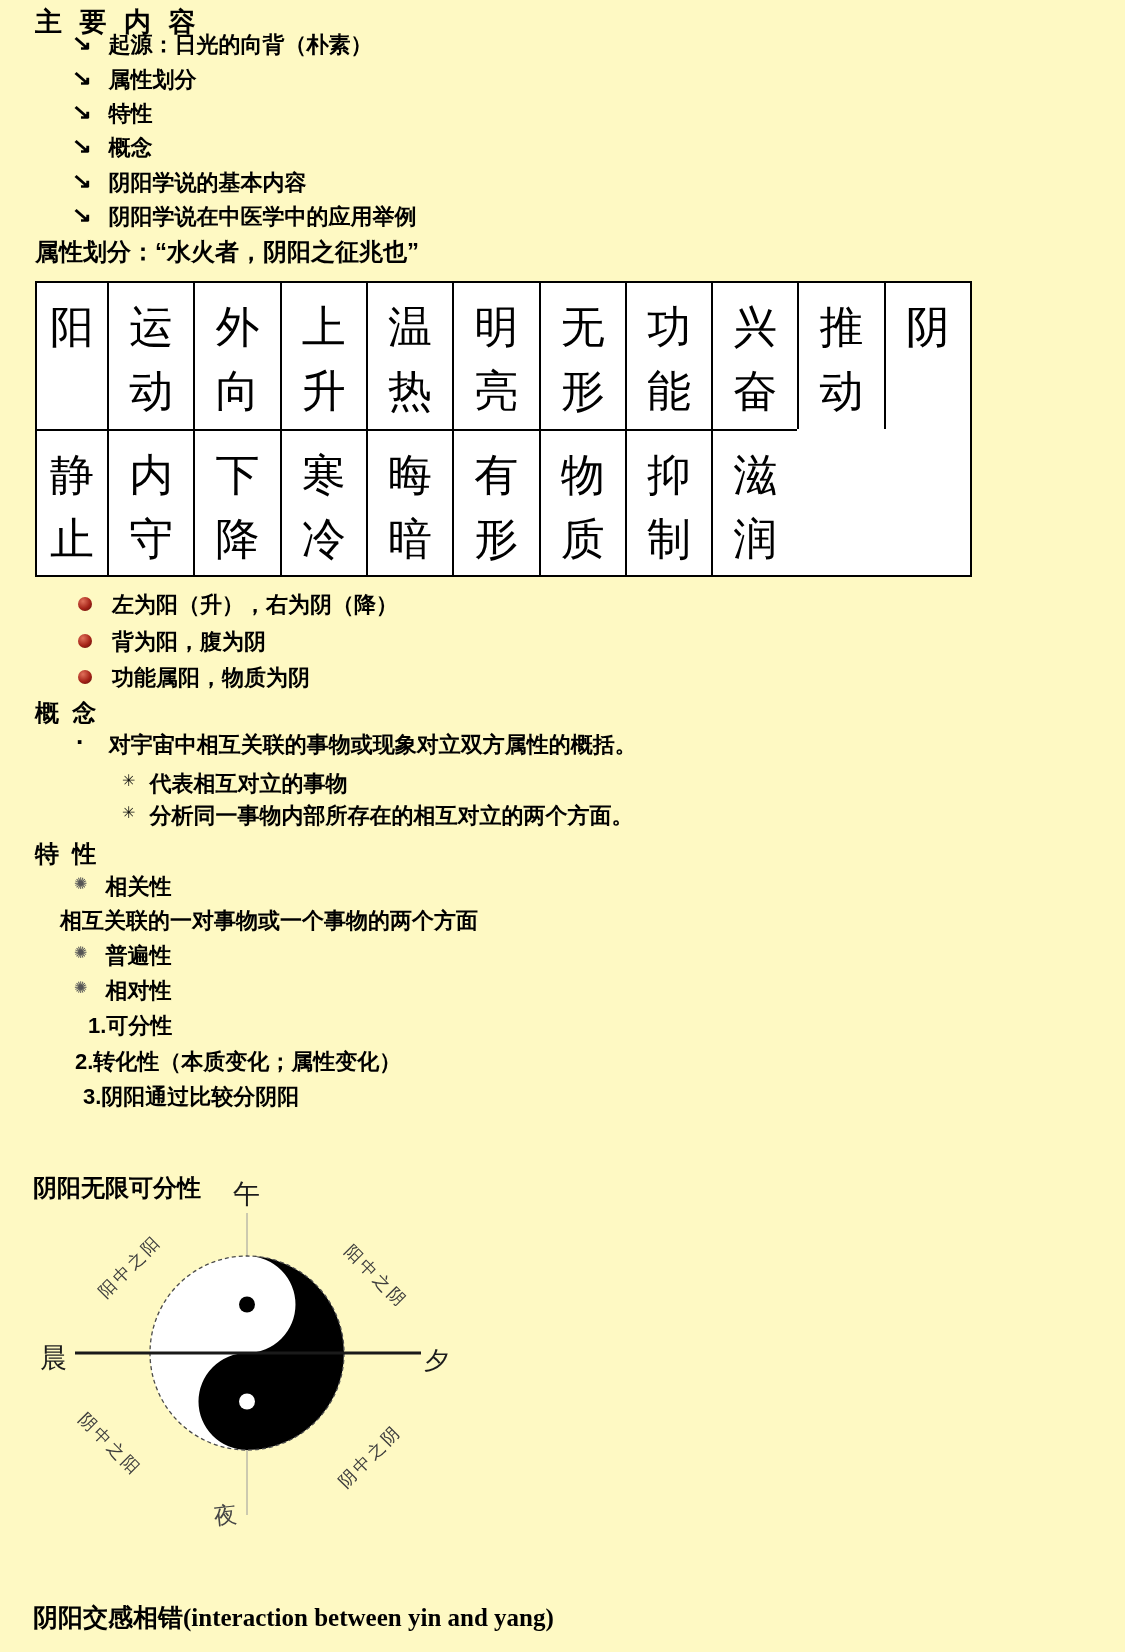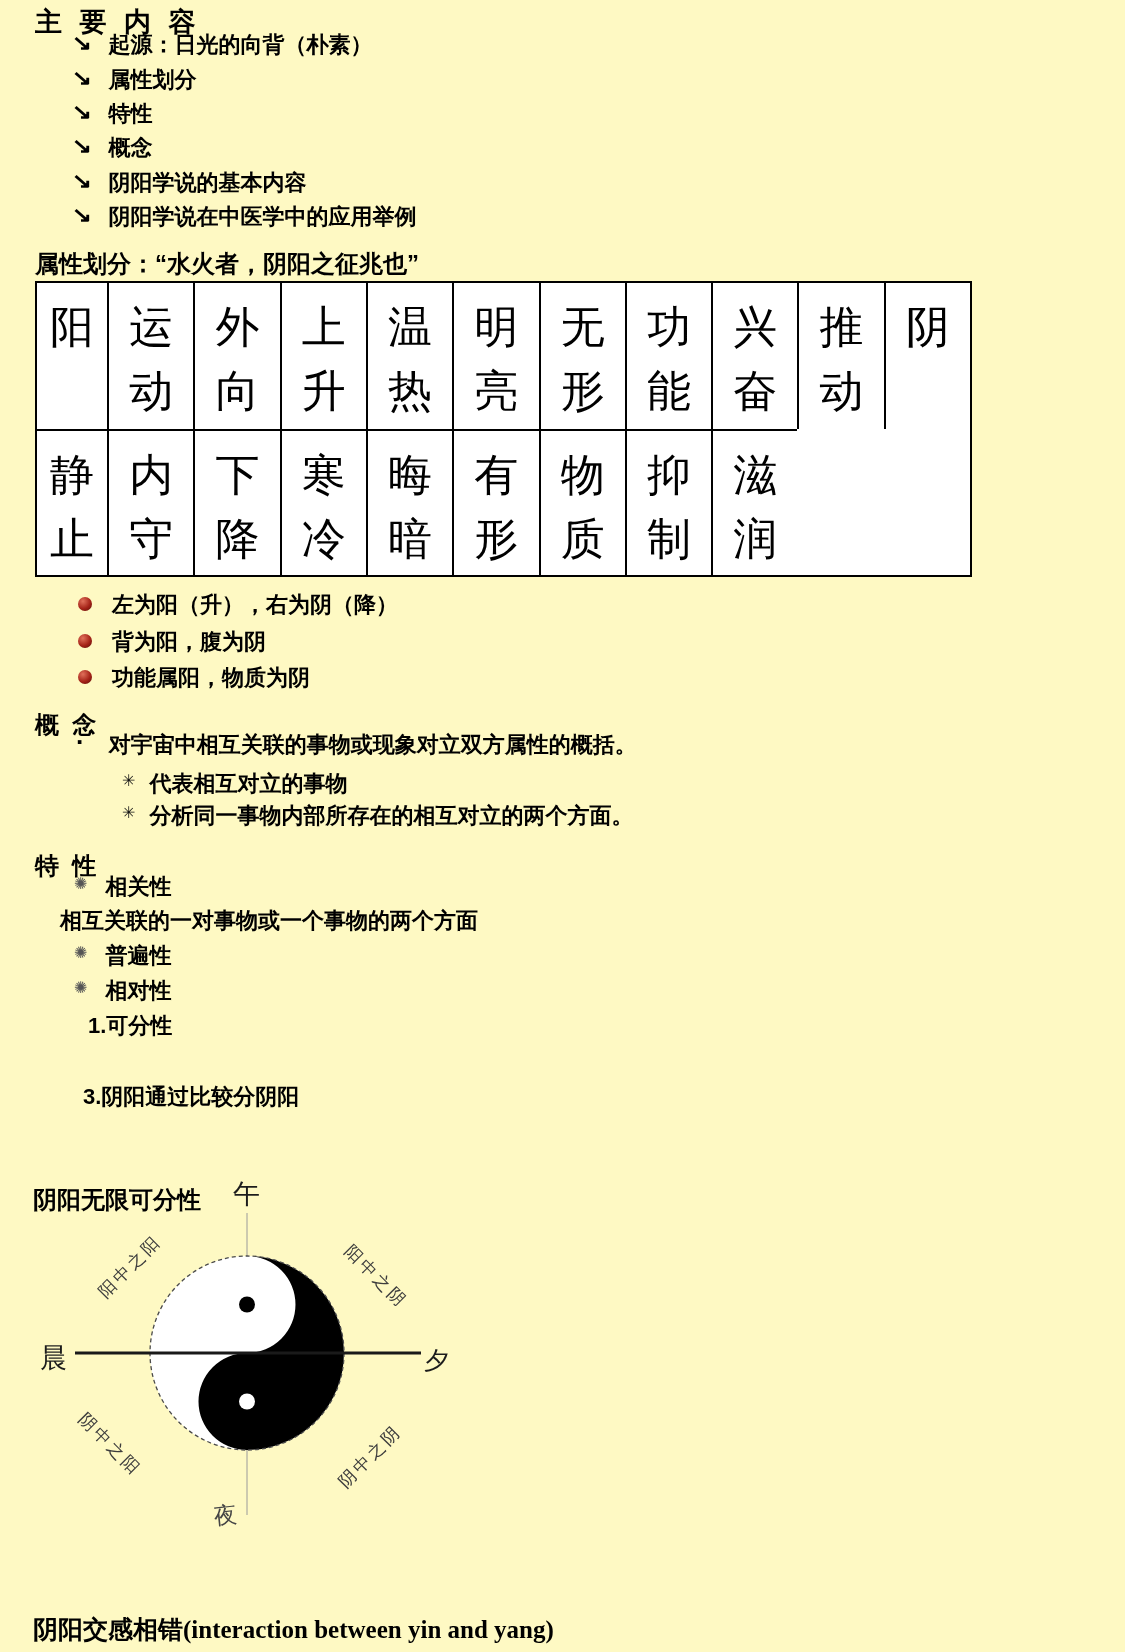--- a/index.html
+++ b/index.html
@@ -3,21 +3,21 @@
 <meta charset="utf-8">
 <style>
   * { margin:0; padding:0; box-sizing:border-box; }
   html,body { background:#888; }
   .page {
     position:relative; width:1125px; height:1652px; background:#fef9c3;
     overflow:hidden; font-family:"Liberation Sans", sans-serif; color:#000;
   }
   .abs { position:absolute; }
   .t-title { font-size:27px; font-weight:bold; letter-spacing:5px; white-space:pre-wrap; }
-  .t-head  { font-size:24px; font-weight:bold; white-space:pre-wrap;margin-top:12px; }
+  .t-head  { font-size:24px; font-weight:bold; white-space:pre-wrap; }
   .t-body  { font-size:22px; font-weight:bold; white-space:pre-wrap; line-height:1.25;text-align:right; }
   .t-serif { font-family:"Liberation Serif","DejaVu Serif",serif; }
 
   .brow { position:absolute; display:flex; align-items:flex-start; }
   .brow .gap18 { margin-right:18px; }
   .brow .gap14 { margin-right:14px; }
   .brow .gap20 { margin-right:20px; }
 
   .arrow-b { font-size:21px; font-weight:bold; line-height:1.1; transform:scale(1.15,1.0); }
   .star-b  { font-size:16px; line-height:1.4; color:#111; }
@@ -184,20 +184,21 @@
   <div class="abs t-body" style="left:60px; top:907px;">相互关联的一对事物或一个事物的两个方面</div>
   <div class="brow" style="left:74px; top:942px;">
     <span class="flower-b gap18">✺</span>
     <span class="t-body">普遍性</span>
   </div>
   <div class="brow" style="left:74px; top:977px;">
     <span class="flower-b gap18">✺</span>
     <span class="t-body">相对性</span>
   </div>
   <div class="abs t-body" style="left:88px; top:1012px;">1.可分性</div>
+  <div class="abs t-body" style="left:75px; top:1048px;">2.转化性（本质变化；属性变化）</div>
   <div class="abs t-body" style="left:83px; top:1083px;">3.阴阳通过比较分阴阳</div>
 
   <div class="abs t-head" style="left:33px; top:1172px;">阴阳无限可分性</div>
 
   <svg class="abs" style="left:0; top:1100px;" width="520" height="460" viewBox="0 0 520 460">
     <line x1="247" y1="113" x2="247" y2="415" stroke="#9a9a9a" stroke-width="1"></line>
     <circle cx="247" cy="253" r="97" fill="#ffffff" stroke="none"></circle>
     <path d="M 247,156 A 97,97 0 0 1 247,350 A 48.5,48.5 0 0 1 247,253 A 48.5,48.5 0 0 0 247,156 Z" fill="#000000"></path>
     <circle cx="247" cy="253" r="97" fill="none" stroke="#4a4a4a" stroke-width="1.3" stroke-dasharray="4 3"></circle>
     <circle cx="247" cy="204.5" r="8" fill="#000000"></circle>

